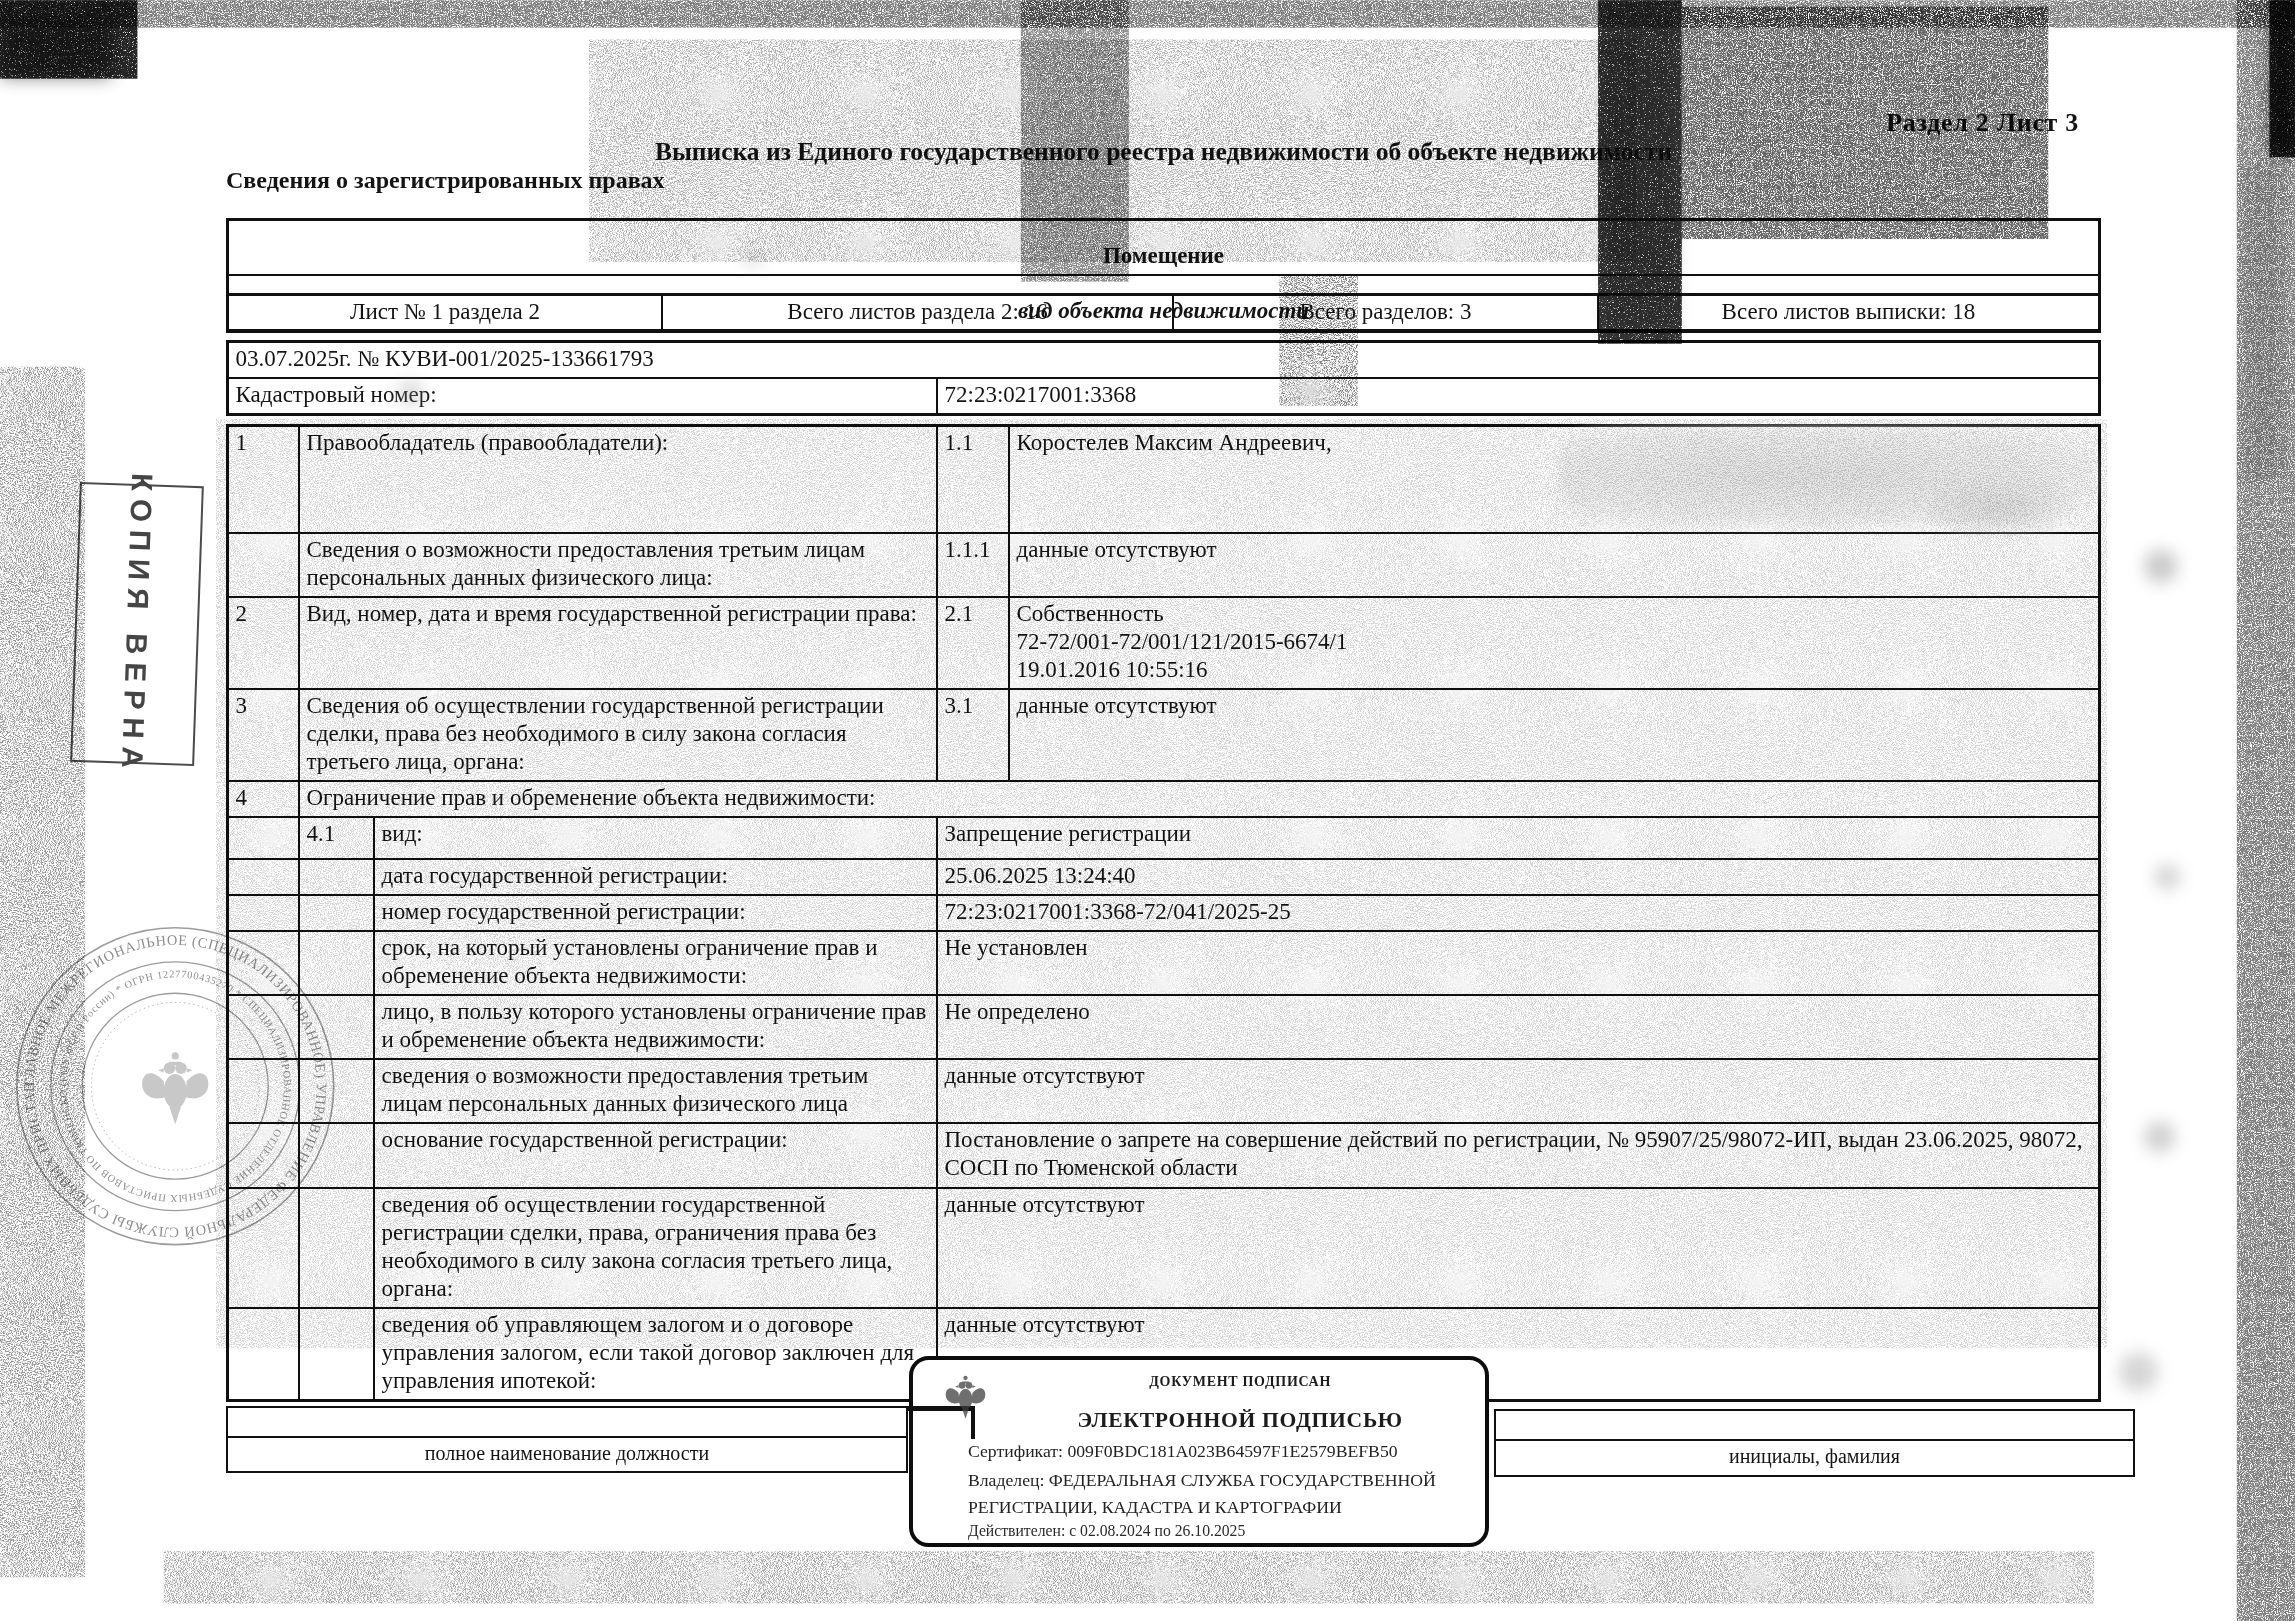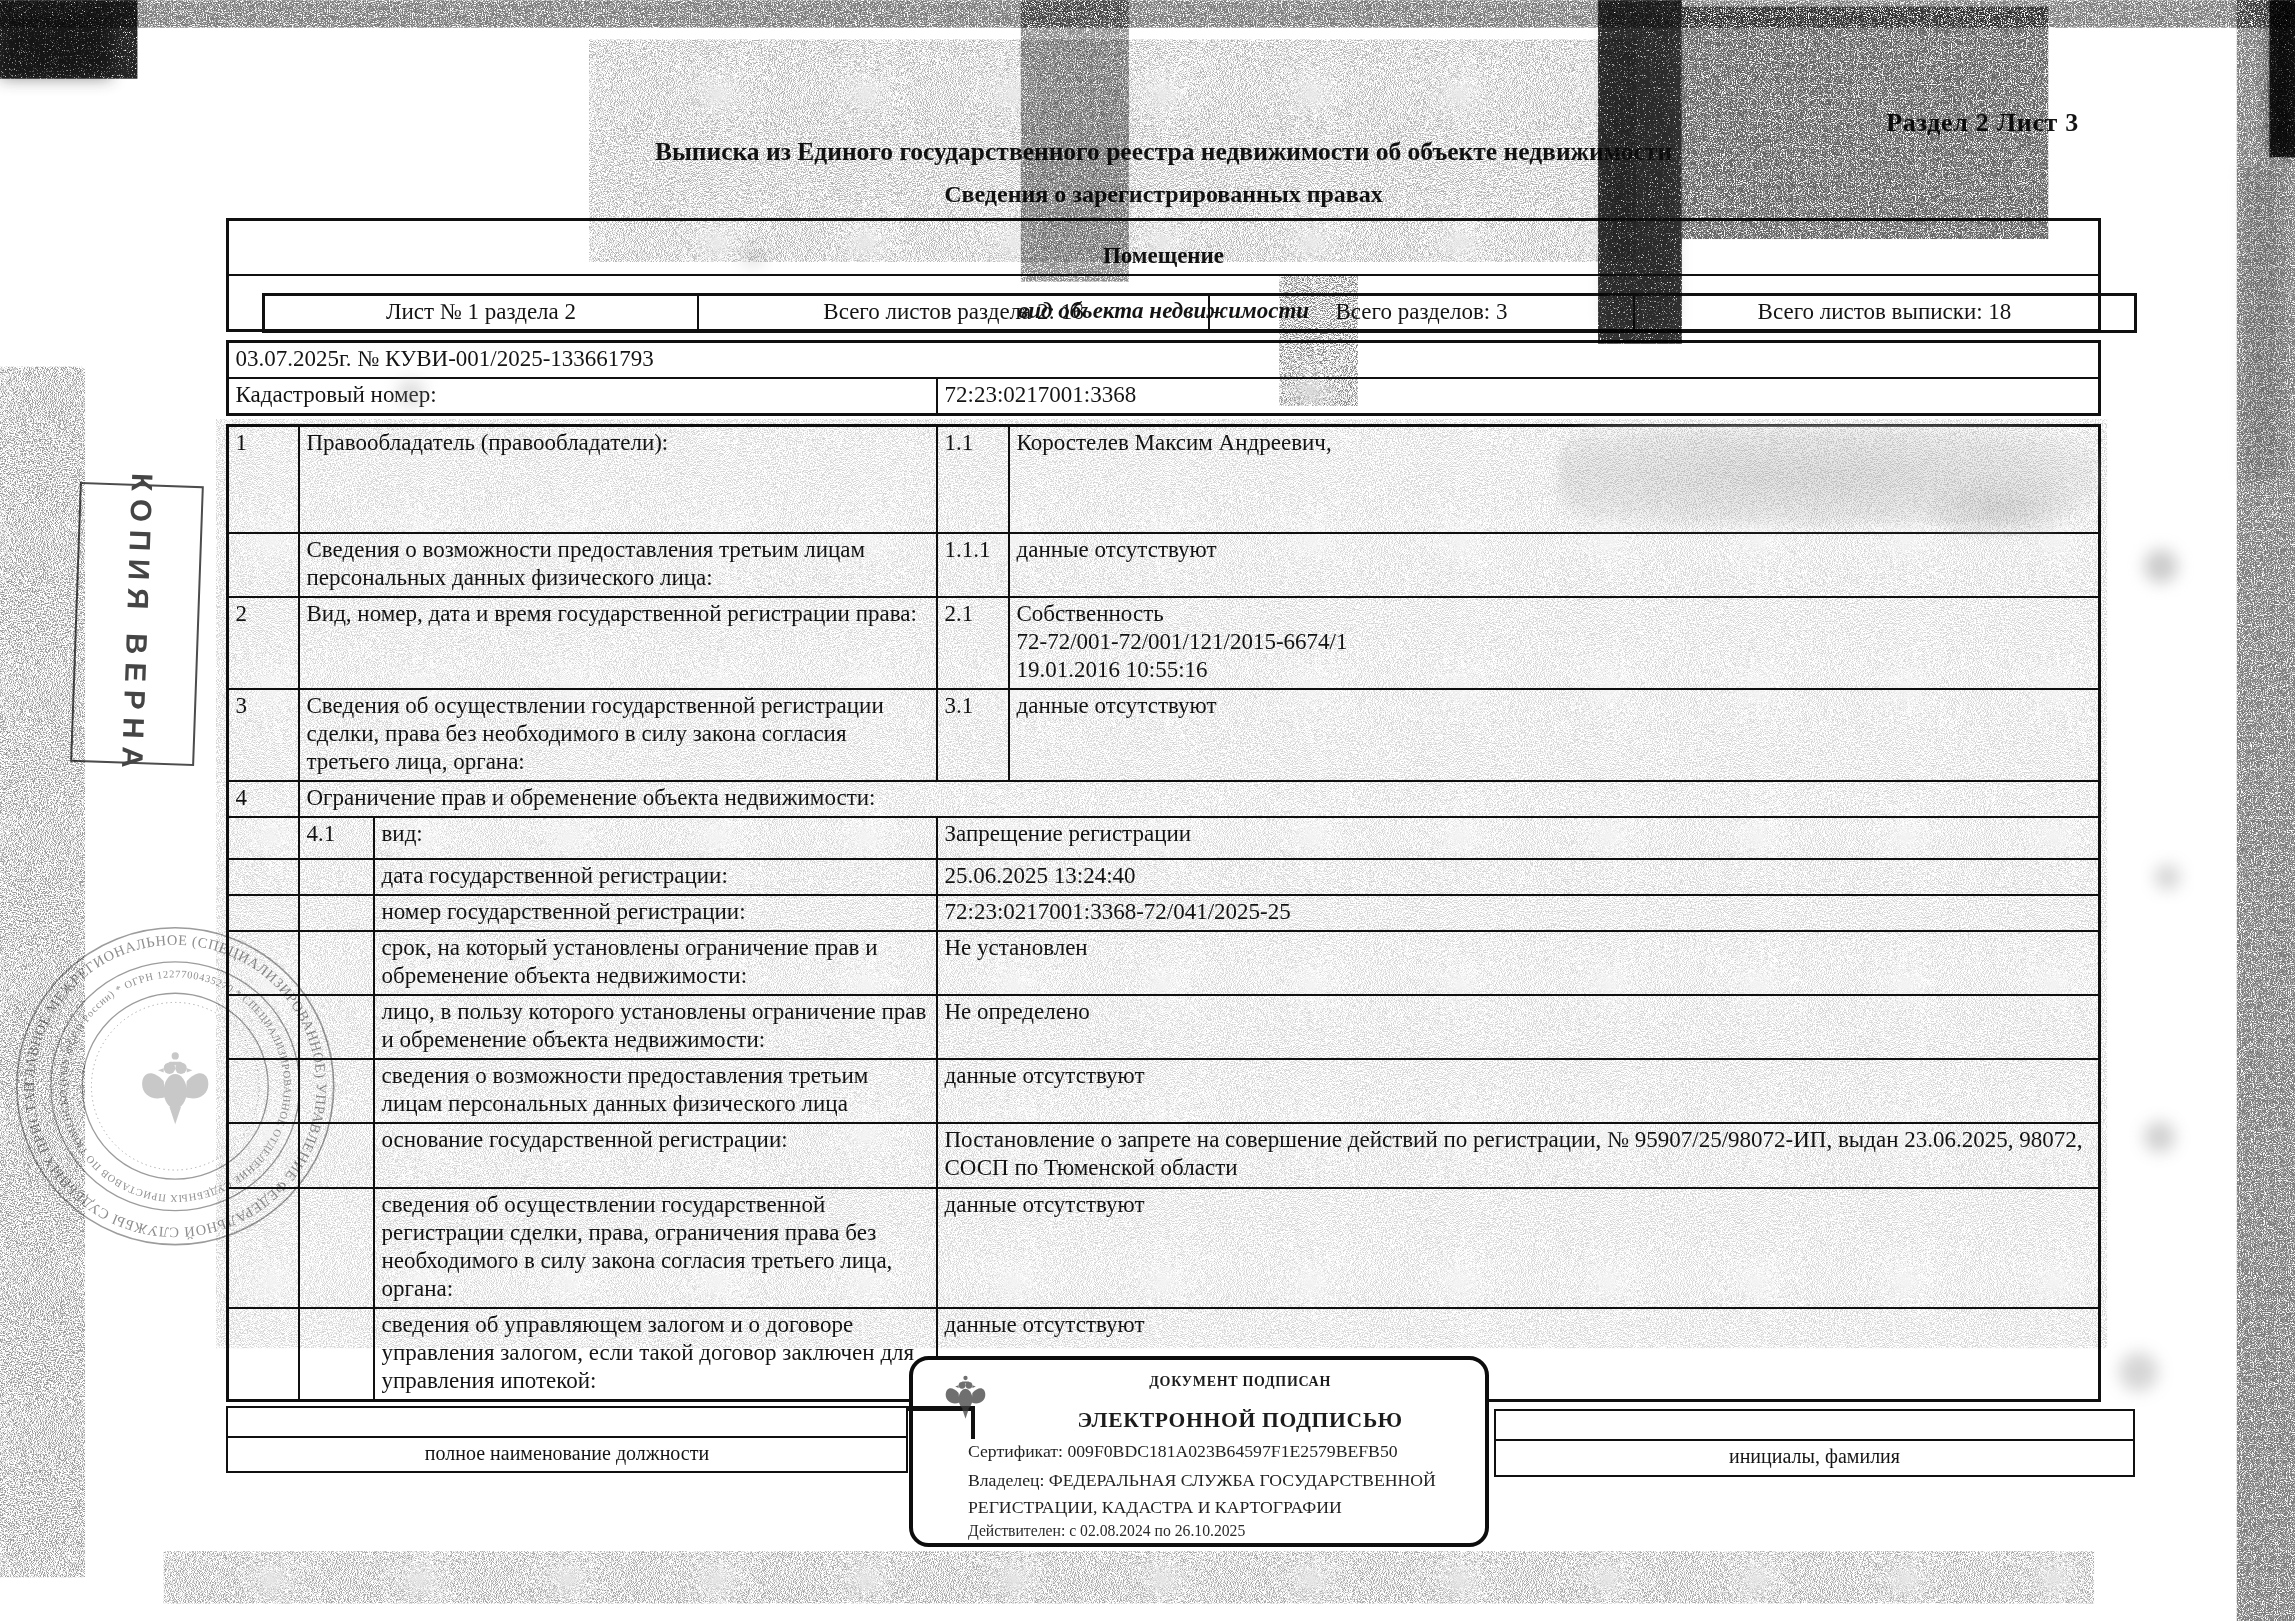--- a/index.html
+++ b/index.html
@@ -4,41 +4,41 @@
 <style>
   * { margin:0; padding:0; box-sizing:border-box; }
   html,body { width:2295px; height:1622px; background:#ffffff; overflow:hidden;
     font-family:"Liberation Serif", serif; color:#141414; }
 
   
   .section-label { position:absolute; top:108px; right:216px; font-size:26px; font-weight:bold;
     letter-spacing:0.7px; z-index:3; }
   .title1 { position:absolute; top:137px; left:226px; width:1875px; text-align:center;
     font-size:25.5px; font-weight:bold; z-index:3; }
-  .title2 { position:absolute; top:181px; left:226px; width:1875px; text-align:center;
+  .title2 { position:absolute; top:167px; left:226px; width:1875px; 
     font-size:24px; font-weight:bold; z-index:3; }
 
   
   .tbl { position:absolute; left:226px; width:1875px; border:3.3px solid #101010; z-index:3;
     background:transparent; }
   .trow { display:flex; border-top:2.6px solid #101010; }
   .trow:first-child { border-top:none; }
   .tcell { border-left:2.6px solid #101010; padding:2px 6.5px 3.9px 6.5px; font-size:23px;
     line-height:1.22; overflow:hidden; }
   .tcell:first-child { border-left:none; }
   .center { text-align:center; }
   .bold { font-weight:bold;margin-top:19px; }
 
   
   .t-object { top:218px; }
   .t-object .trow { min-height:32px; align-items:center; justify-content:center; }
   .t-object .r2 { min-height:30px;font-style:italic; }
 
   
-  .t-sheets { top:293px;margin-left:36px; }
+  .t-sheets { top:293px; }
   .t-sheets .trow { min-height:33px; }
   .t-sheets .tcell { display:flex; align-items:center; justify-content:center; }
   .cs1 { width:432px; } .cs2 { width:511px; } .cs3 { width:425px; } .cs4 { flex:1; }
 
   
   .t-doc { top:340px; }
   .t-doc .trow { min-height:34px; }
   .c-cadl { width:707px; } .c-cadv { flex:1; }
 
   

